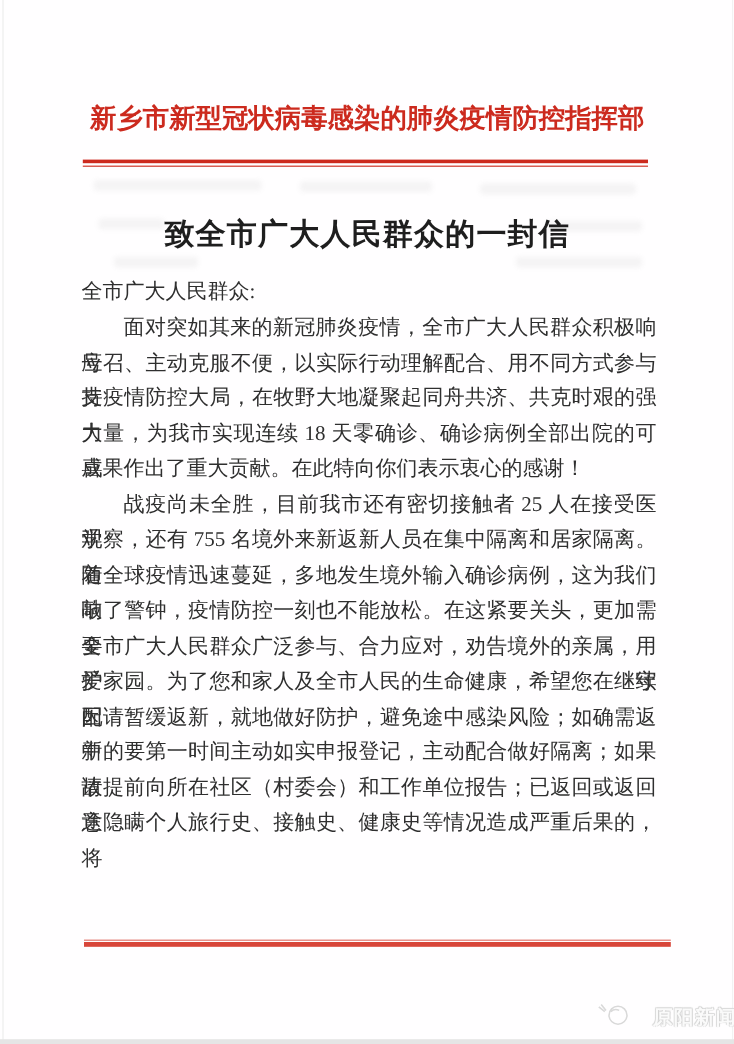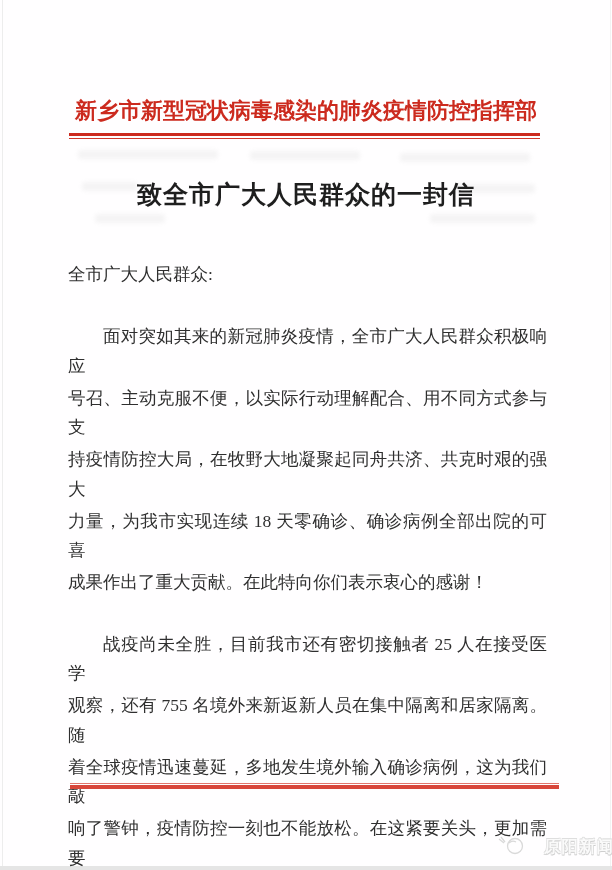--- a/index.html
+++ b/index.html
@@ -8,21 +8,21 @@
     width: 612px; height: 870px;
     background: #fffeff;
     overflow: hidden;
     font-family: "Liberation Serif", "DejaVu Serif", serif;
   }
   .edge-left  { position: absolute; left: 2px; top: 0; width: 1px; height: 100%; background: #ededed; }
   .edge-right { position: absolute; right: 1px; top: 0; width: 1px; height: 100%; background: #f2f2f2; }
   .edge-bottom{ position: absolute; left: 0; bottom: 0; width: 100%; height: 4px; background: #e5e5e5; }
 
   .letterhead {
-    position: absolute; top: 96px; left: 61px; width: 490px;
+    position: absolute; top: 84px; left: 61px; width: 490px;
     text-align: center;
     font-size: 22px; font-weight: bold;
     color: #cc2a1e;
     letter-spacing: 0px;
     white-space: nowrap;
   }
   .rule-top { position: absolute; top: 133px; left: 69px; width: 471px; }
   .rule-top .thick { height: 3px; background: #cc2a1e; }
   .rule-top .gap   { height: 2px; }
   .rule-top .thin  { height: 1px; background: #d0372b; }
@@ -33,21 +33,21 @@
     font-size: 25px; font-weight: bold;
     color: #1e1e1e;
     letter-spacing: 1px;
   }
 
   .letter-body {
     position: absolute; top: 227px; left: 68px; width: 479px;
     font-size: 17.5px;
     color: #2f2f2f;
   }
-  .bline { height: 29.5px; line-height: 29.5px; white-space: nowrap; margin-top: 32px; }
+  .bline { height: 29.5px; line-height: 29.5px; white-space: nowrap; }
   .bline.just { white-space: normal; text-align: justify; text-align-last: justify; }
   .bline.indent { text-indent: 2em; }
   .salutation { height: 31px; line-height: 31px; }
 
   .rule-bottom { position: absolute; top: 783px; left: 70px; width: 489px; }
   .rule-bottom .thin  { height: 1px; background: #e2766d; }
   .rule-bottom .gap   { height: 1px; }
   .rule-bottom .thick { height: 4px; background: #d8463a; }
 
   .smudge {

